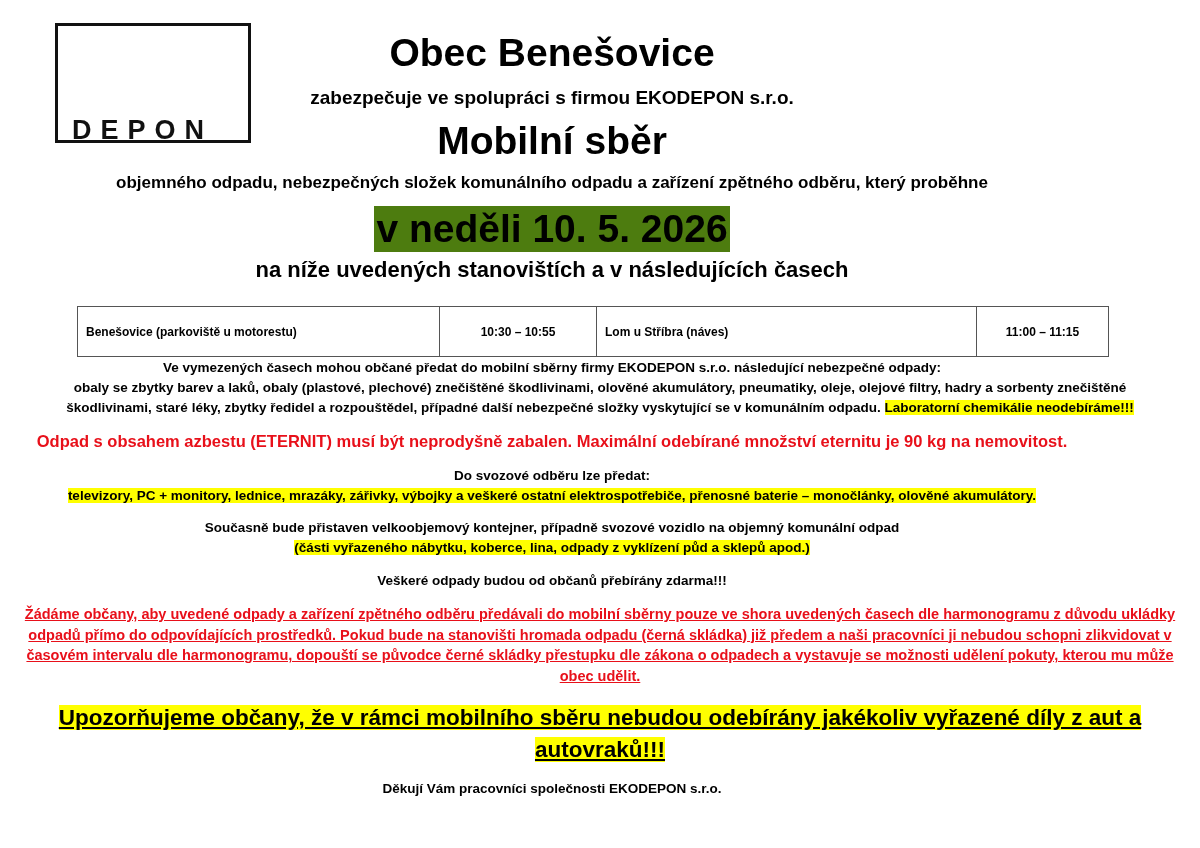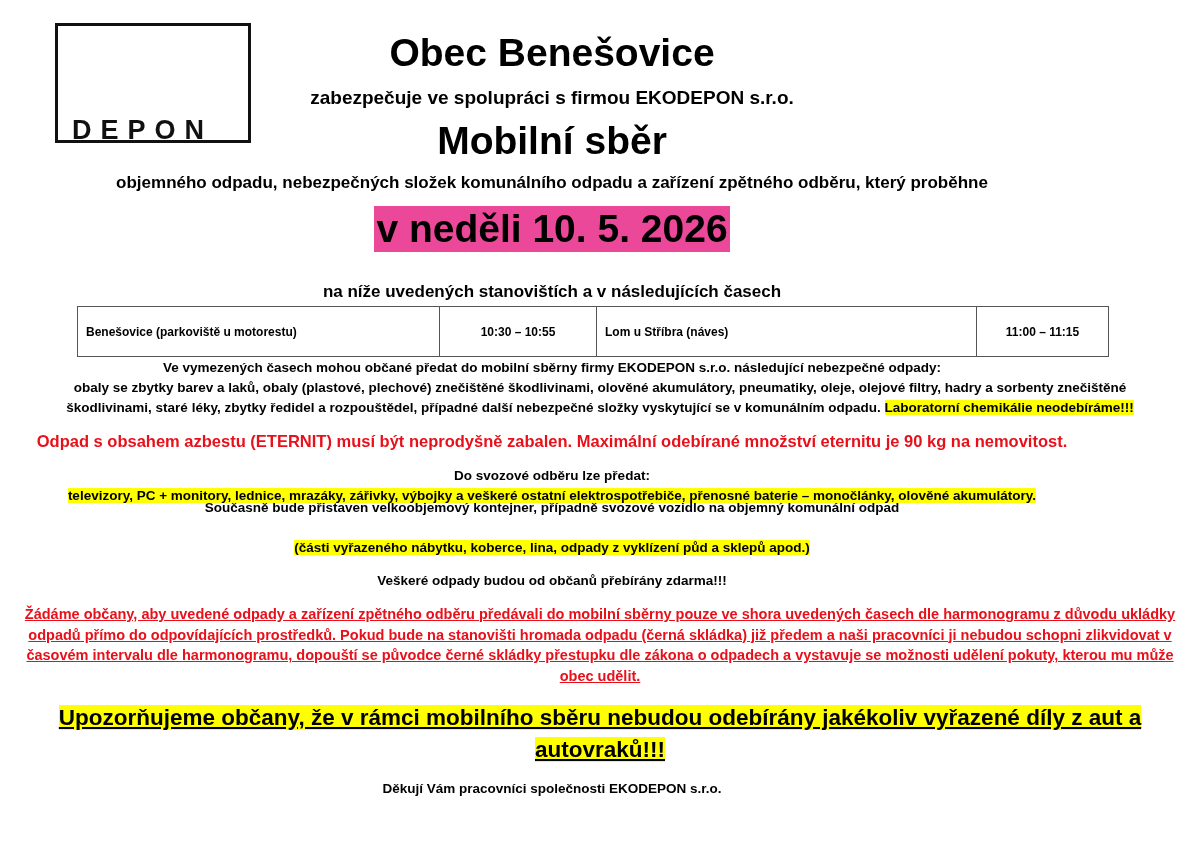--- a/index.html
+++ b/index.html
@@ -32,39 +32,39 @@
     margin-top: 10px;
   }
 
   #title { top: 30px; font-size: 39px; font-weight: bold; line-height: 46px; }
   #subtitle { top: 86px; font-size: 19px; font-weight: bold; line-height: 24px; }
   #main-title { top: 117px; font-size: 39px; font-weight: bold; line-height: 48px; }
   #intro { top: 172px; font-size: 17px; font-weight: bold; line-height: 22px; }
   #date-wrap { top: 206px; }
   #date {
     display: inline-block; font-size: 39px; font-weight: bold; line-height: 46px;
-    background: #ec4899; padding: 0 2px;
+    background: #4d7c0f; padding: 0 2px;
   }
-  #places-intro { top: 259px; font-size: 17px; font-weight: bold; line-height: 22px; margin-top: 22px; }
+  #places-intro { top: 259px; font-size: 22px; font-weight: bold; line-height: 22px; }
 
   #schedule {
     left: 77px; top: 306px; width: 1031px; height: 51px;
     border-collapse: collapse; table-layout: fixed;
     font-size: 12px; font-weight: bold;
   }
   #schedule td { border: 1.5px solid #555; padding: 0 8px; height: 33px; }
   #schedule td.time { text-align: center; }
 
   .small { font-size: 13.5px; font-weight: bold; line-height: 20px; }
   #hazard-intro { top: 358px; }
   #hazard-list { top: 378px; left: 30px; width: 1140px; }
   #asbestos { top: 430px; font-size: 16.5px; font-weight: bold; color: #e8101a; line-height: 22px; }
   #takeback-title { top: 466px; }
   #takeback-list { top: 486px; }
-  #container-info { top: 498px; }
+  #container-info { top: 518px; }
   #container-items { top: 538px; }
   #free { top: 571px; }
 
   #warning {
     top: 604px; left: 20px; width: 1160px;
     font-size: 14.5px; font-weight: bold; color: #e8101a; line-height: 20.5px;
     text-decoration: underline; text-align: center;
   }
   #notice {
     top: 702px; left: 40px; width: 1120px; text-align: center;

